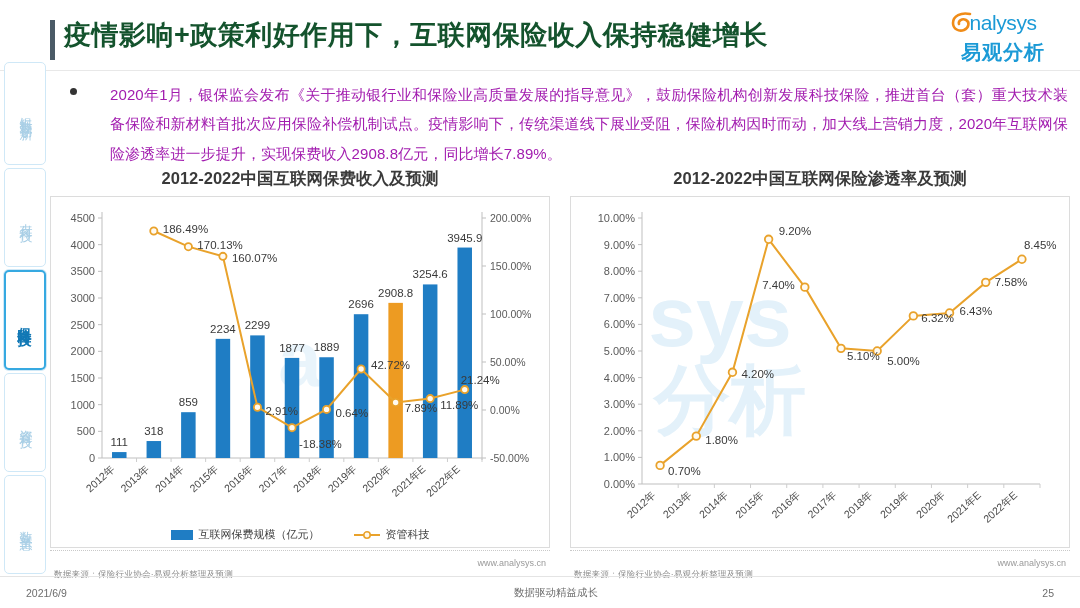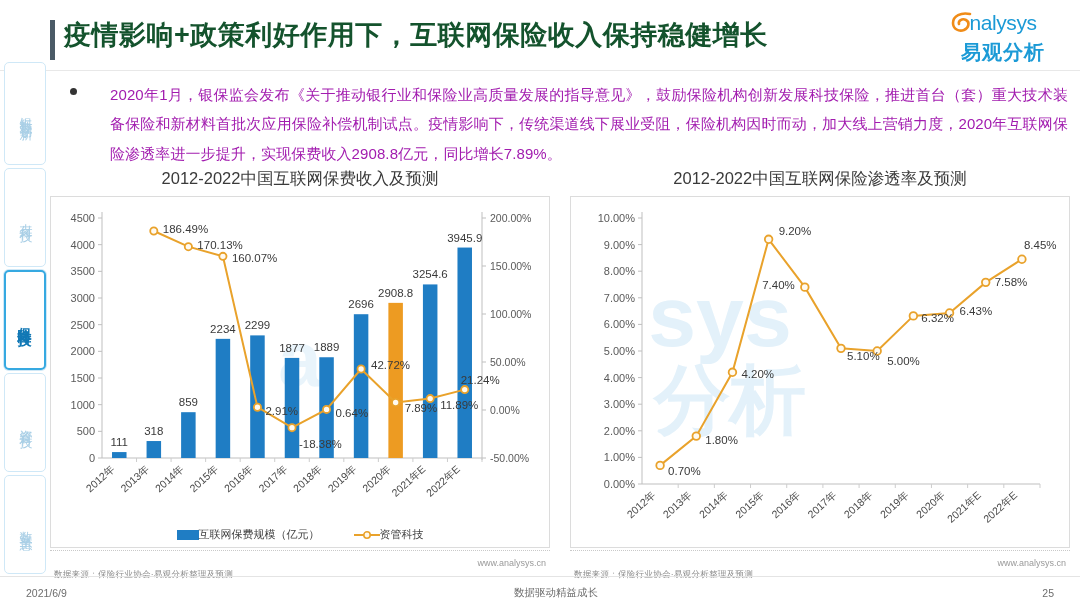--- a/index.html
+++ b/index.html
@@ -70,21 +70,21 @@
     font-size: 15px; color: #a21caf; line-height: 1.95;
     text-align: justify; letter-spacing: .1px;
   }
 
   
   .panel { position: absolute; top: 168px; width: 500px; height: 406px; }
   .panel-left  { left: 50px; }
   .panel-right { left: 570px; }
   .panel-title {
     position: absolute; left: 0; top: 0; width: 100%;
-    text-align: center; font-size: 16.5px; font-weight: 400; color: #3a3a3a;
+    text-align: center; font-size: 16.5px; font-weight: 700; color: #3a3a3a;
   }
   .panel-box {
     position: absolute; left: 0; top: 28px; width: 500px; height: 352px;
     border: 1px solid #dcdcdc; background: #fff;
   }
   .panel-footer {
     position: absolute; left: 0; bottom: 0; width: 500px; height: 24px;
     border-top: 1px dotted #c9c9c9;
     display: flex; align-items: center; justify-content: space-between;
     padding: 0 4px;
@@ -92,21 +92,21 @@
   .src-text { font-size: 8.6px; color: #8b8b8b; letter-spacing: .2px; margin-top: 24px; }
   .src-url  { font-size: 9px; color: #9a9a9a; }
 
   svg.chart { position: absolute; left: 0; top: 28px; width: 500px; height: 352px; }
 
   
   .legend {
     position: absolute; left: 0; bottom: 32px; width: 500px;
     display: flex; align-items: center; justify-content: center; gap: 34px;
   }
-  .lg-item { display: flex; align-items: center; font-size: 11px; color: #3f3f3f; }
+  .lg-item { display: flex; align-items: center; gap: 6px; font-size: 11px; color: #3f3f3f; }
   .lg-swatch { width: 22px; height: 10px; background: #1f7dc4; }
   .lg-line { width: 26px; height: 10px; position: relative; }
 
   
   .bottom-rule {
     position: absolute; left: 0; top: 576px; width: 1080px; height: 1px; background: #e4e4e4;
   }
   .bottom-bar {
     position: absolute; left: 0; top: 577px; width: 1080px; height: 31px;
     display: flex; align-items: center; font-size: 10.5px; color: #6d6d6d;

